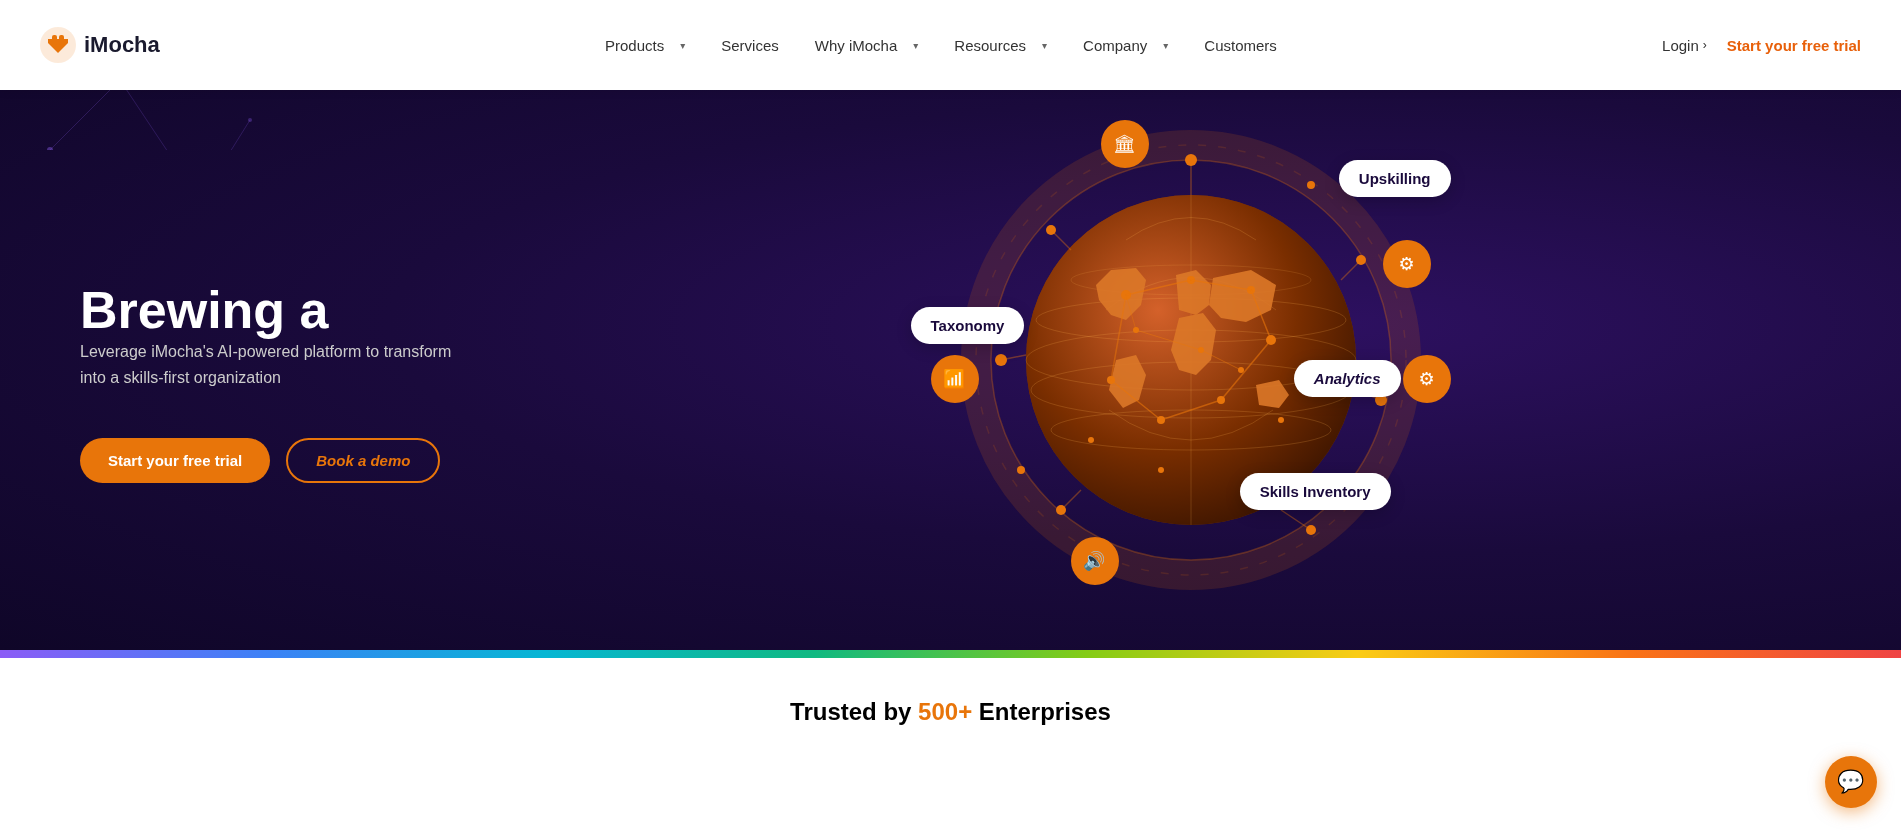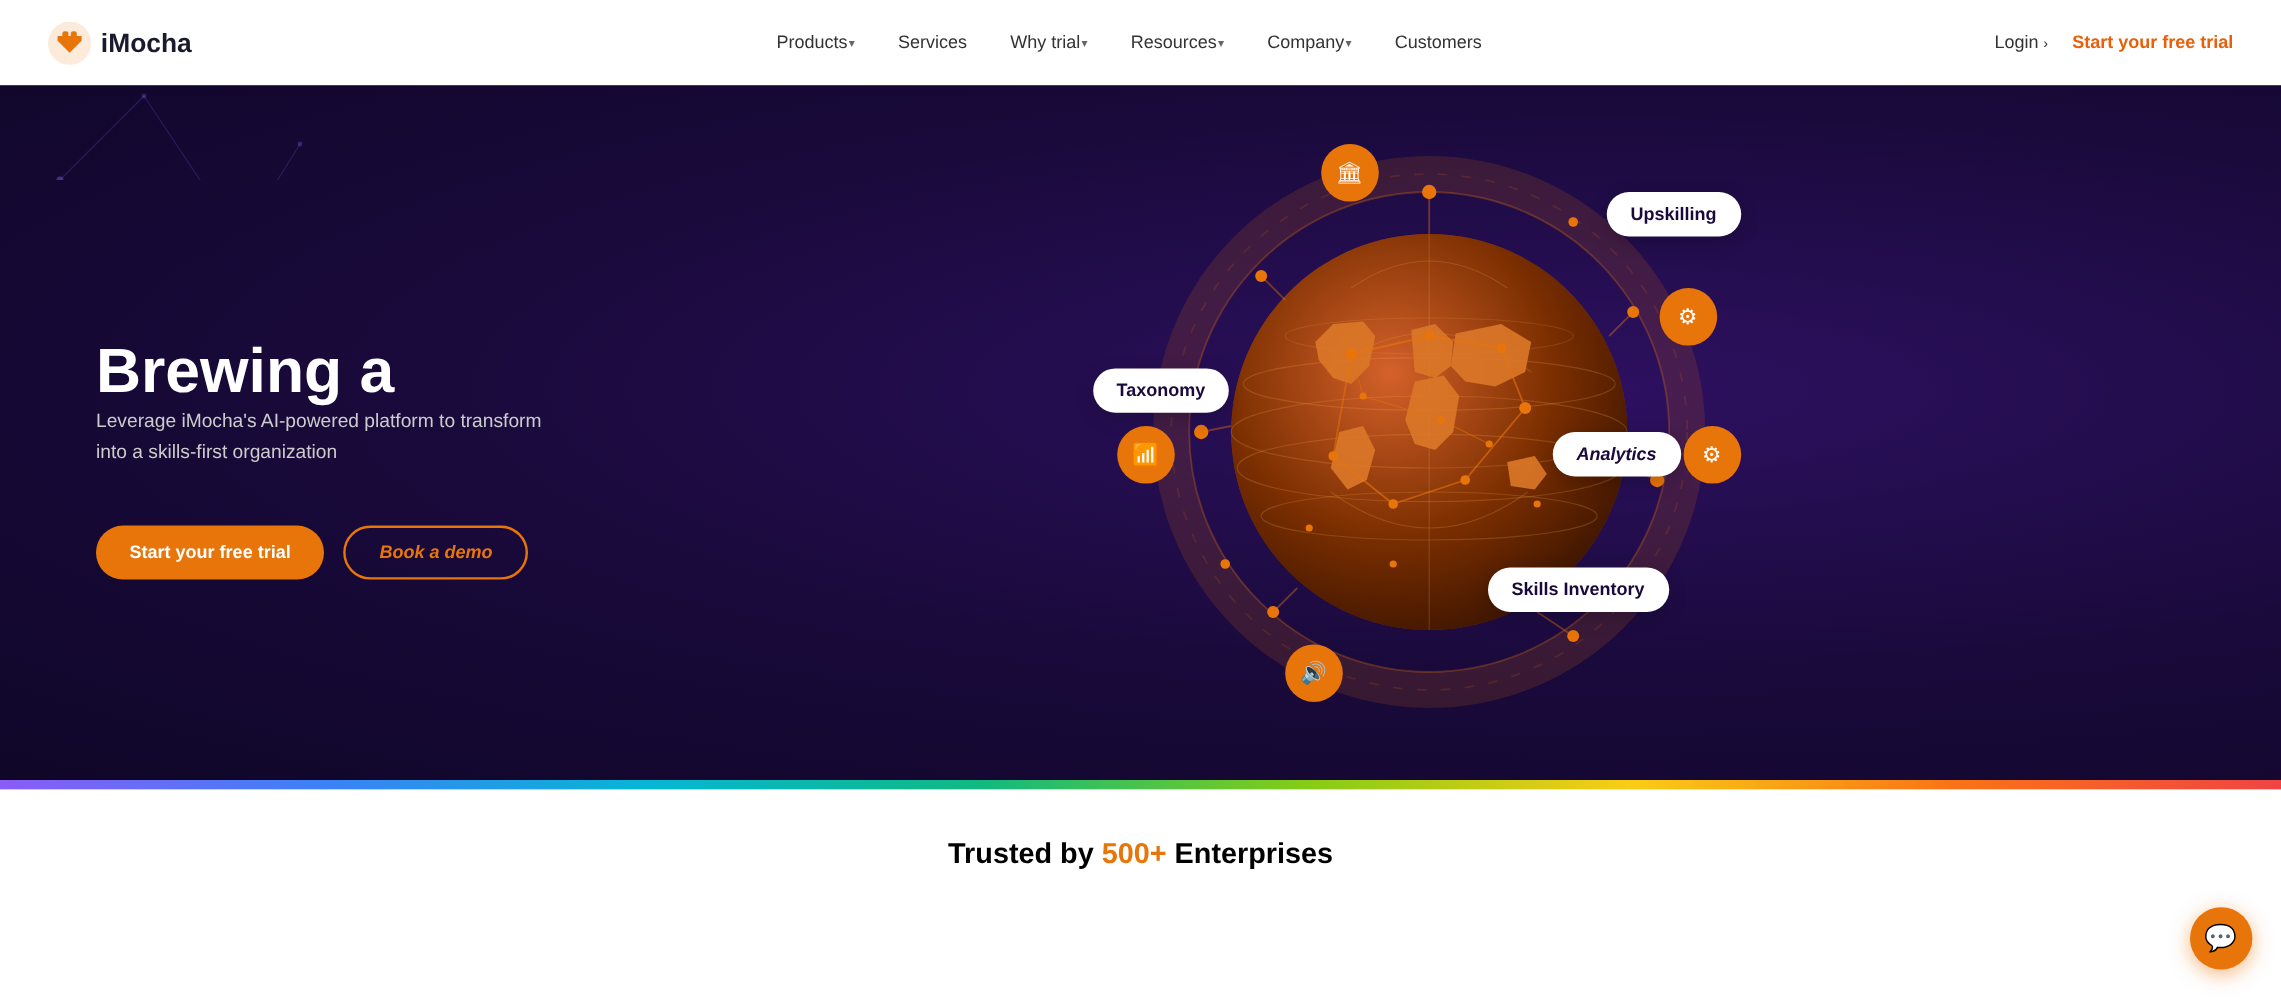--- a/index.html
+++ b/index.html
@@ -2,21 +2,21 @@
 <html><head>
   <meta charset="utf-8">
   <style>
     * { margin: 0; padding: 0; box-sizing: border-box; }
     body { font-family: 'Segoe UI', Arial, sans-serif; overflow-x: hidden; }
 
     
     .navbar {
       position: fixed;
       top: 0; left: 0; right: 0;
-      height: 71px;
+      height: 90px;
       background: #fff;
       display: flex;
       align-items: center;
       padding: 0 40px;
       z-index: 100;
       box-shadow: 0 2px 8px rgba(0,0,0,0.08);
     }
     .navbar-logo {
       display: flex;
       align-items: center;
@@ -35,21 +35,21 @@
     .navbar-nav {
       display: flex;
       align-items: center;
       gap: 8px;
       flex: 1;
       justify-content: center;
     }
     .nav-item {
       display: flex;
       align-items: center;
-      gap: 1px;
+      gap: 16px;
       padding: 8px 14px;
       font-size: 15px;
       color: #333;
       cursor: pointer;
       border-radius: 4px;
       transition: background 0.2s;
     }
     .nav-chevron {
       font-size: 10px;
       color: #666;
@@ -269,21 +269,21 @@
 
   <div class="navbar-nav">
     <div class="nav-item">
       <span>Products</span>
       <span class="nav-chevron">▾</span>
     </div>
     <div class="nav-item">
       <span>Services</span>
     </div>
     <div class="nav-item">
-      <span>Why trial</span>
+      <span>Why iMocha</span>
       <span class="nav-chevron">▾</span>
     </div>
     <div class="nav-item">
       <span>Resources</span>
       <span class="nav-chevron">▾</span>
     </div>
     <div class="nav-item">
       <span>Company</span>
       <span class="nav-chevron">▾</span>
     </div>

